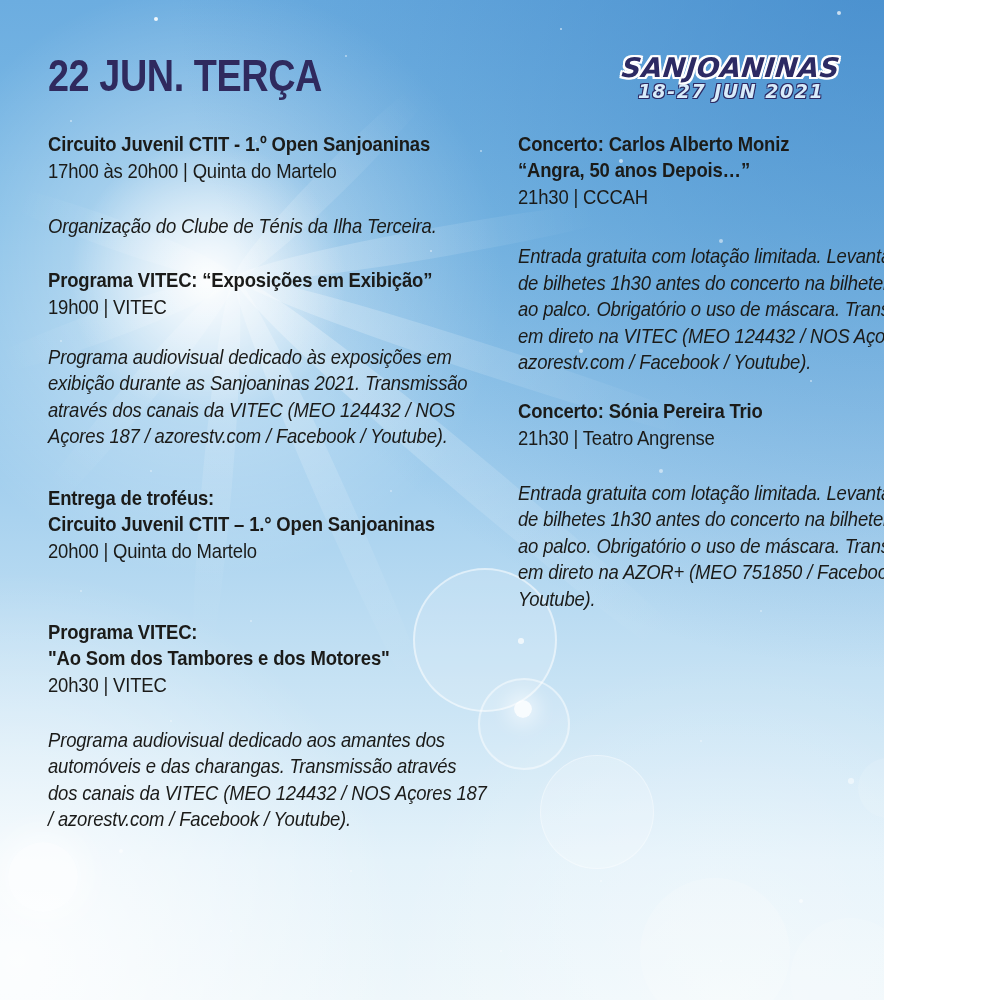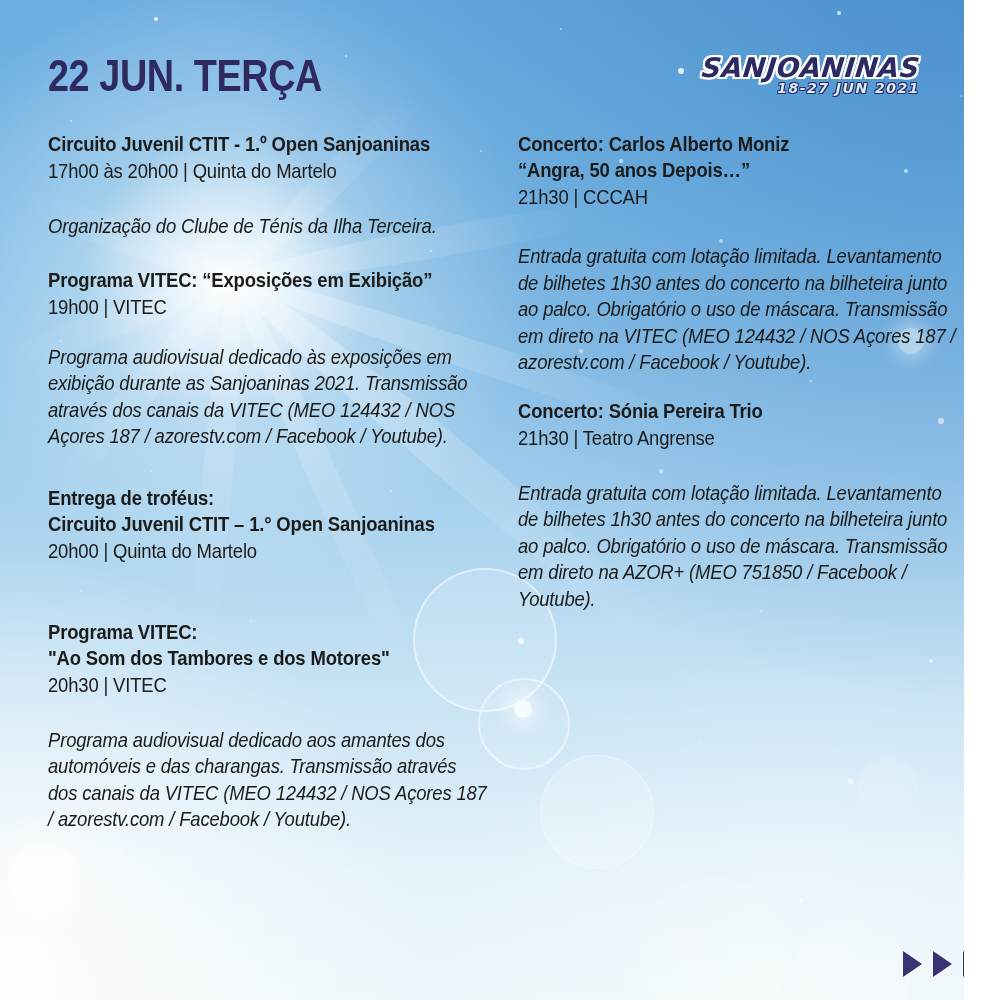--- a/index.html
+++ b/index.html
@@ -1,17 +1,17 @@
 <!DOCTYPE html>
 <html lang="pt"><head>
 <meta charset="utf-8">
 <style>
   html,body{margin:0;padding:0;}
   body{width:1000px;height:1000px;overflow:hidden;font-family:"Liberation Sans",sans-serif;}
-  .poster{position:relative;width:964px;height:1000px;overflow:hidden;
+  .poster{position:relative;width:884px;height:1000px;overflow:hidden;
     background:linear-gradient(to bottom,#6cade0 0%,#7fbce6 22%,#a3cfee 48%,#c6e2f4 68%,#e4f2fa 86%,#eef7fb 100%);}
   
   .poster::before{content:"";position:absolute;inset:0;pointer-events:none;
     background-image:
       radial-gradient(circle at 100% -4%, rgba(56,129,197,.65), rgba(56,129,197,0) 52%),
       radial-gradient(circle at 23.5% 28%, rgba(255,255,255,.95), rgba(255,255,255,0) 14%),
       radial-gradient(circle at 23.5% 28%, rgba(255,255,255,.55), rgba(255,255,255,0) 30%),
       radial-gradient(circle at 2% 96%, rgba(255,255,255,.85), rgba(255,255,255,0) 30%),
       radial-gradient(circle at 82% 100%, rgba(255,255,255,.35), rgba(255,255,255,0) 28%);}
   
@@ -56,23 +56,23 @@
       975px 800px 0 0 rgba(255,255,255,.4),120px 850px 0 1px rgba(255,255,255,.5),350px 870px 0 0 rgba(255,255,255,.4),
       600px 880px 0 0 rgba(255,255,255,.4),800px 900px 0 1px rgba(255,255,255,.5),950px 880px 0 0 rgba(255,255,255,.4),
       230px 930px 0 0 rgba(255,255,255,.4),500px 950px 0 0 rgba(255,255,255,.4),720px 960px 0 0 rgba(255,255,255,.4);}
   
   .date-title{position:absolute;left:48px;top:50px;font-size:45px;font-weight:bold;color:#2f2a5e;
     letter-spacing:-.5px;transform:scaleX(.84);transform-origin:0 0;white-space:nowrap;}
   .logo{position:absolute;right:44px;top:52px;text-align:right;}
   .logo-name{font-family:"DejaVu Sans",sans-serif;font-weight:bold;font-style:italic;font-size:27px;
     color:#2c2a63;letter-spacing:.5px;transform:skewX(-6deg);white-space:nowrap;
     text-shadow:-2px -2px 0 #fff,2px -2px 0 #fff,-2px 2px 0 #fff,2px 2px 0 #fff,0 -2px 0 #fff,0 2px 0 #fff,-2px 0 0 #fff,2px 0 0 #fff;}
-  .logo-dates{font-family:"DejaVu Sans",sans-serif;font-weight:bold;font-style:italic;font-size:14px;
+  .logo-dates{font-family:"DejaVu Sans",sans-serif;font-weight:bold;font-style:italic;font-size:19px;
     color:#d8ecfa;letter-spacing:1.5px;margin-top:-3px;white-space:nowrap;
-    text-shadow:-1px -1px 0 #2c2a63,1px -1px 0 #2c2a63,-1px 1px 0 #2c2a63,1px 1px 0 #2c2a63;}
+    text-shadow:-1px -1px 0 #2c2a63,1px -1px 0 #2c2a63,-1px 1px 0 #2c2a63,1px 1px 0 #2c2a63;text-align:center;}
   
   .col{position:absolute;top:131px;width:502px;transform:scaleX(.88);transform-origin:0 0;color:#1b1b19;}
   .col-left{left:48px;}
   .col-right{left:518px;}
   .ev-title{font-weight:bold;font-size:21px;line-height:26px;letter-spacing:-.2px;}
   .ev-time{font-size:21px;line-height:27px;letter-spacing:-.2px;}
   .ev-desc{font-style:italic;font-size:21px;line-height:26.5px;letter-spacing:-.2px;}
   .gap-desc-sm{margin-top:24px;} .gap-desc{margin-top:29px;} .gap-desc-lg{margin-top:33px;}
   .mb-a{margin-bottom:27px;} .mb-b{margin-bottom:35px;} .mb-c{margin-bottom:55px;} .mb-d{margin-bottom:22px;}
   

